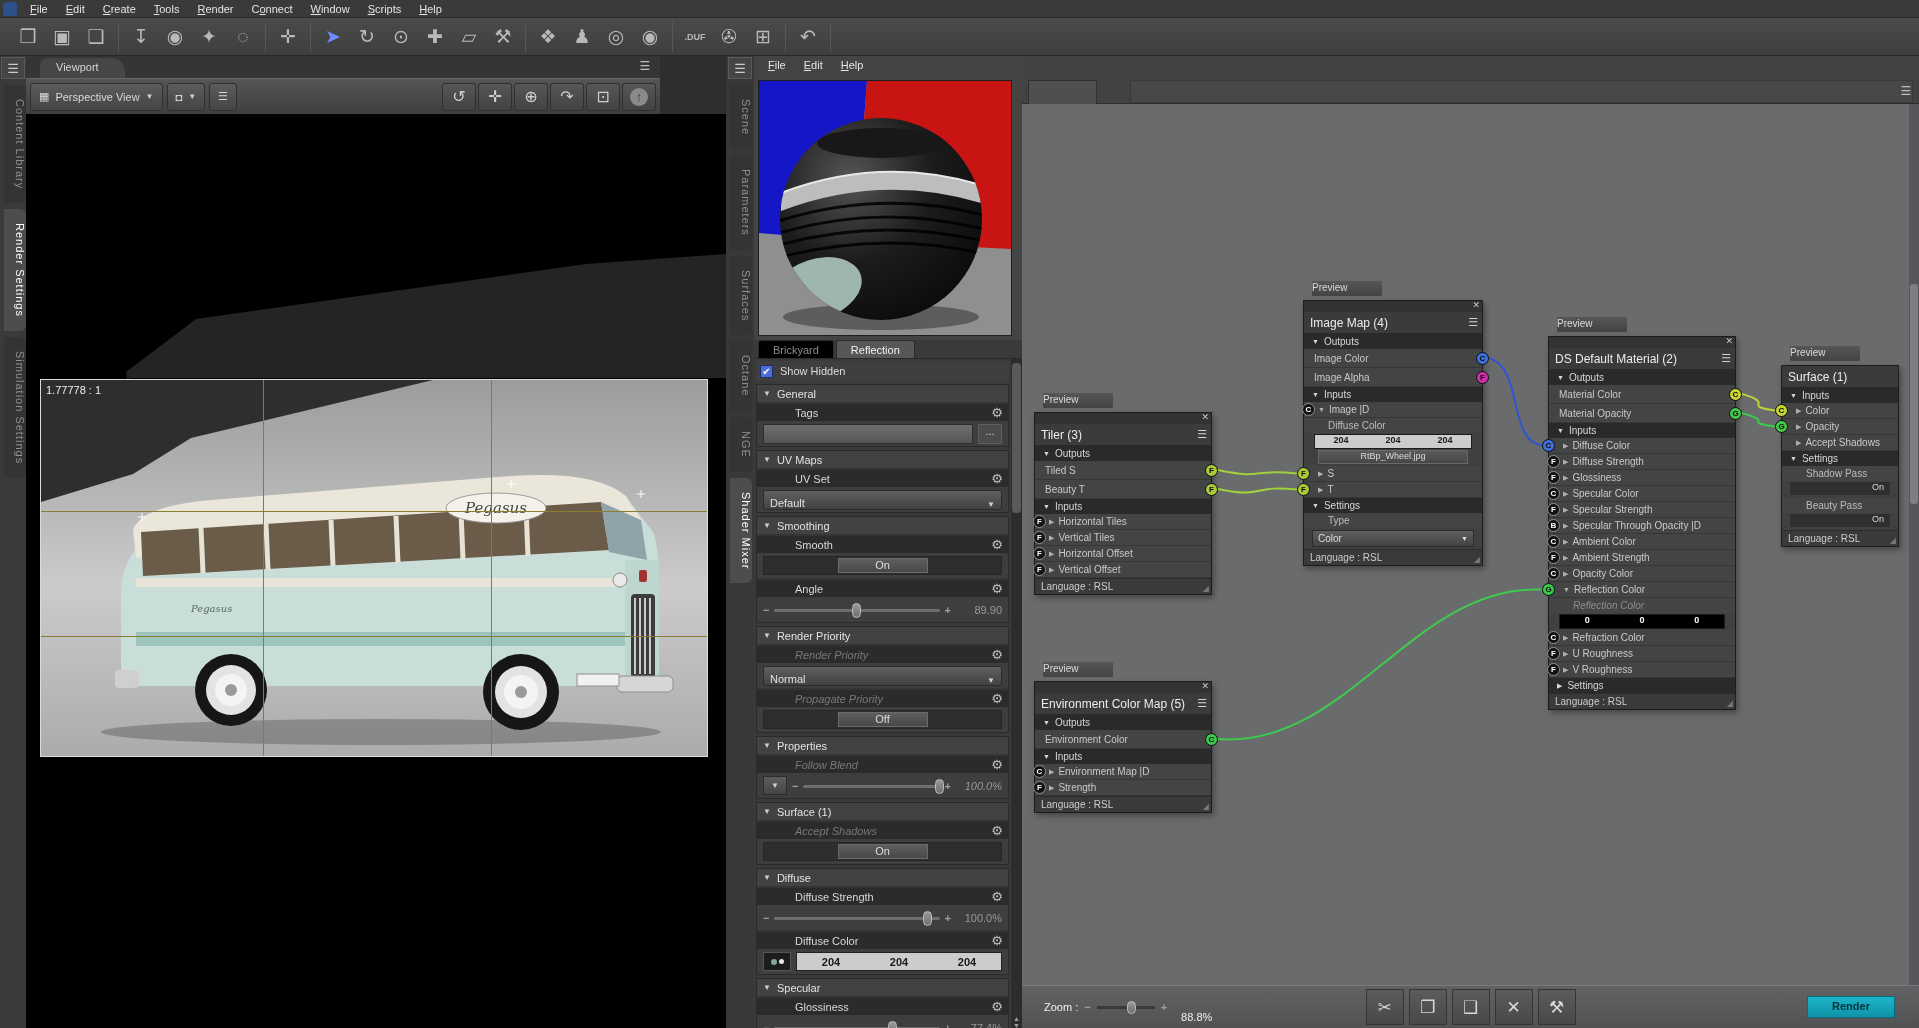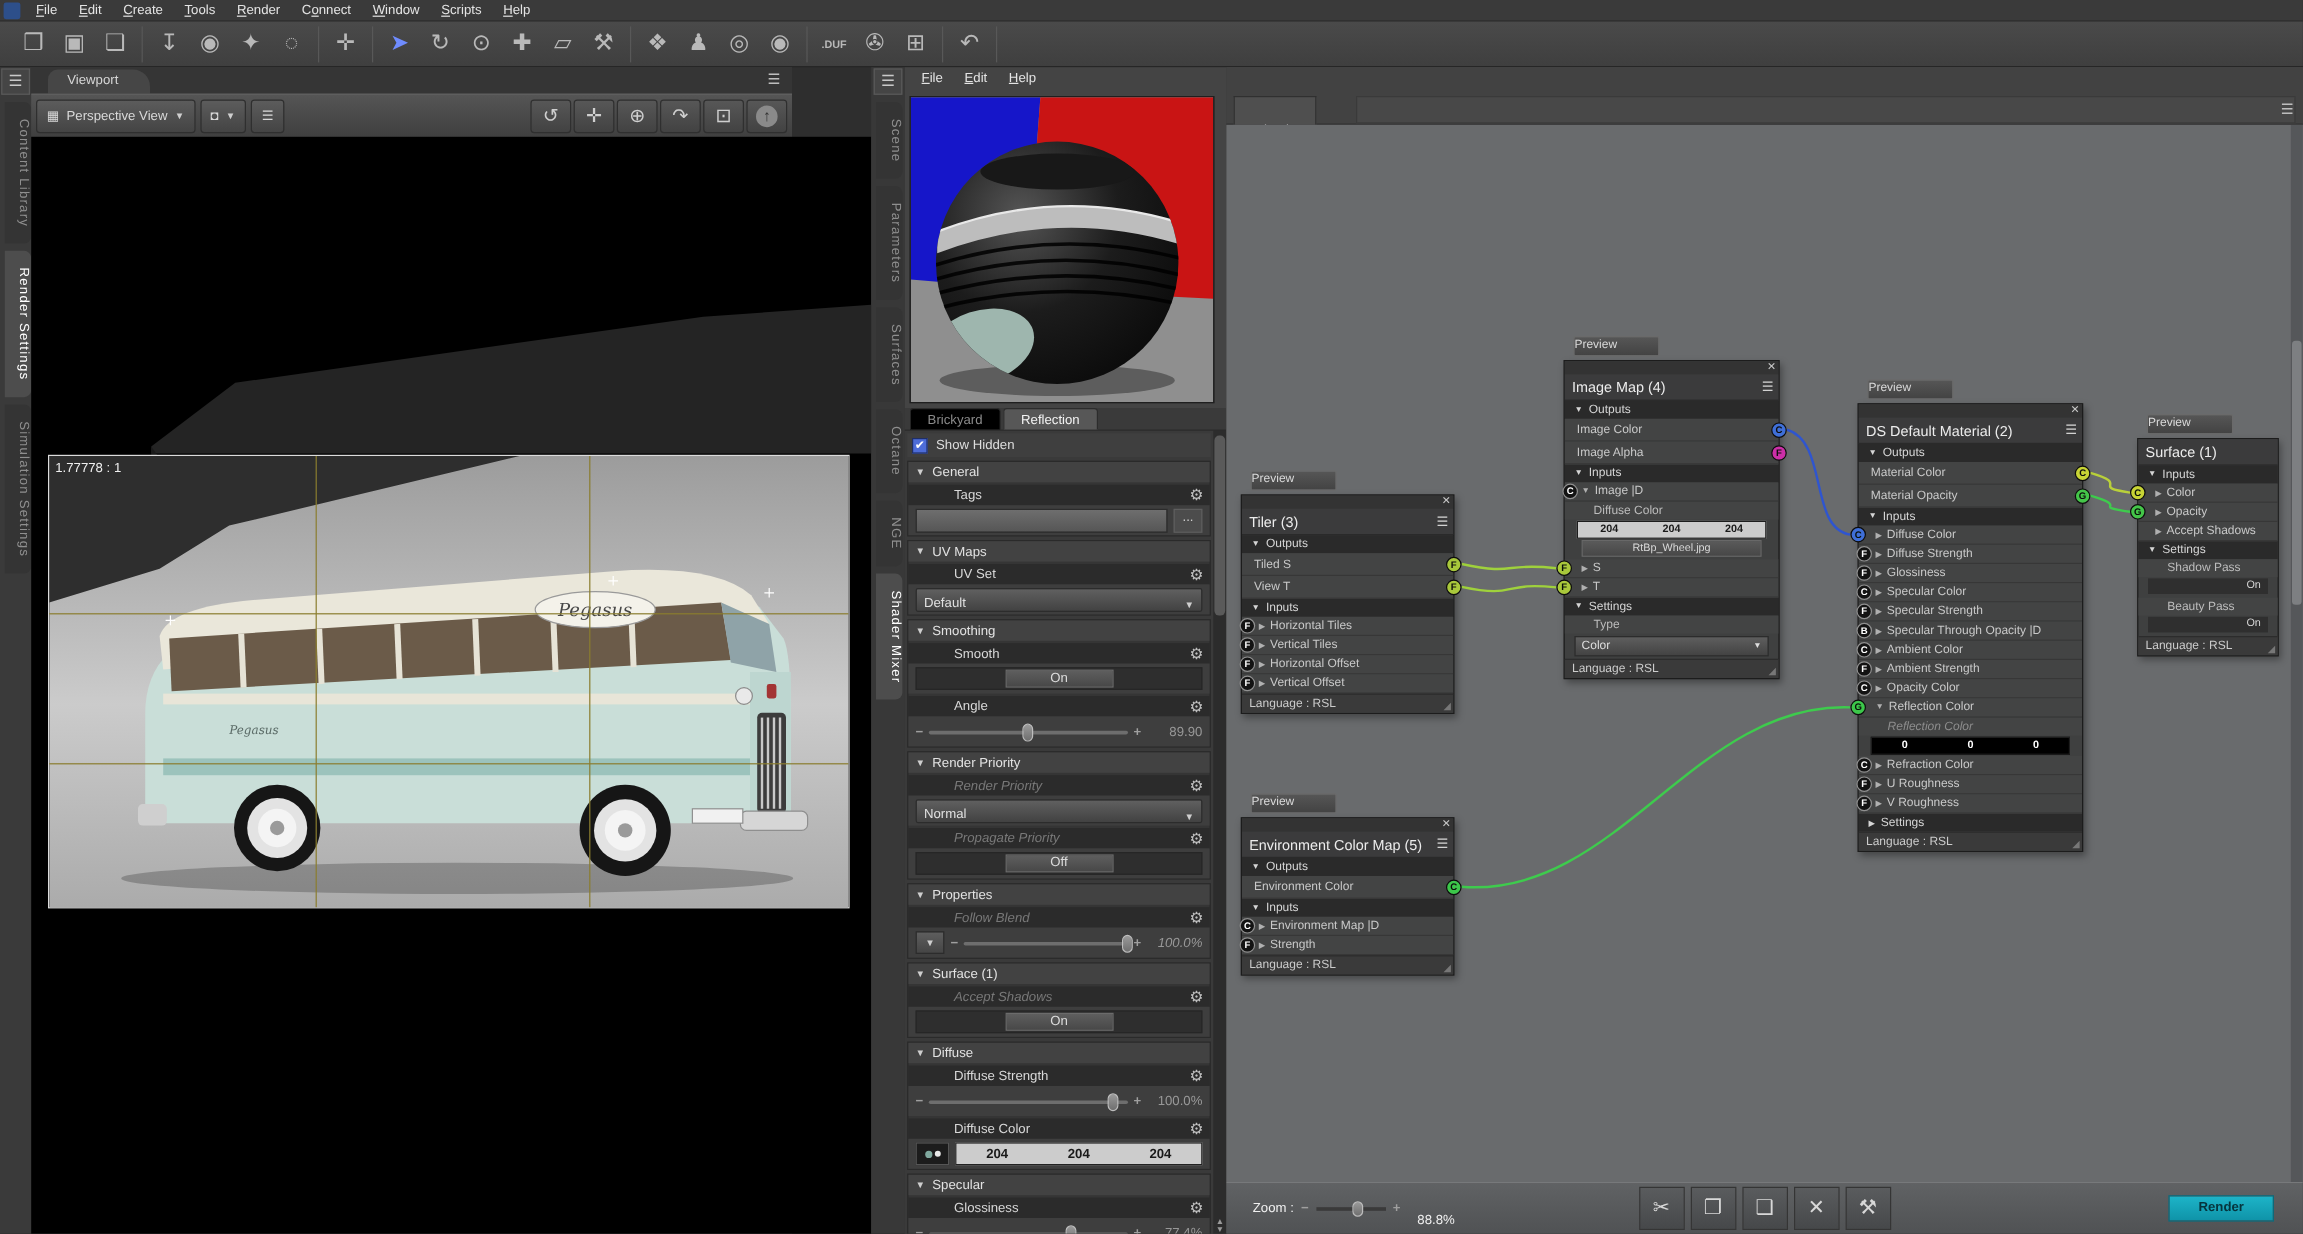--- a/index.html
+++ b/index.html
@@ -604,21 +604,21 @@
           </div>
           <div class="nsec">
             <span class="tri">▼</span>
             <span>Outputs</span>
           </div>
           <div class="nrow out">
             <span>Tiled S</span>
             <span class="badge outb" style="background: rgb(169, 200, 59);">F</span>
           </div>
           <div class="nrow out">
-            <span>View T</span>
+            <span>Beauty T</span>
             <span class="badge outb" style="background: rgb(169, 200, 59);">F</span>
           </div>
           <div class="nsec">
             <span class="tri">▼</span>
             <span>Inputs</span>
           </div>
           <div class="nrow in">
             <span class="badge inb">F</span>
             <span class="arr">▶</span>
             <span>Horizontal Tiles</span>

